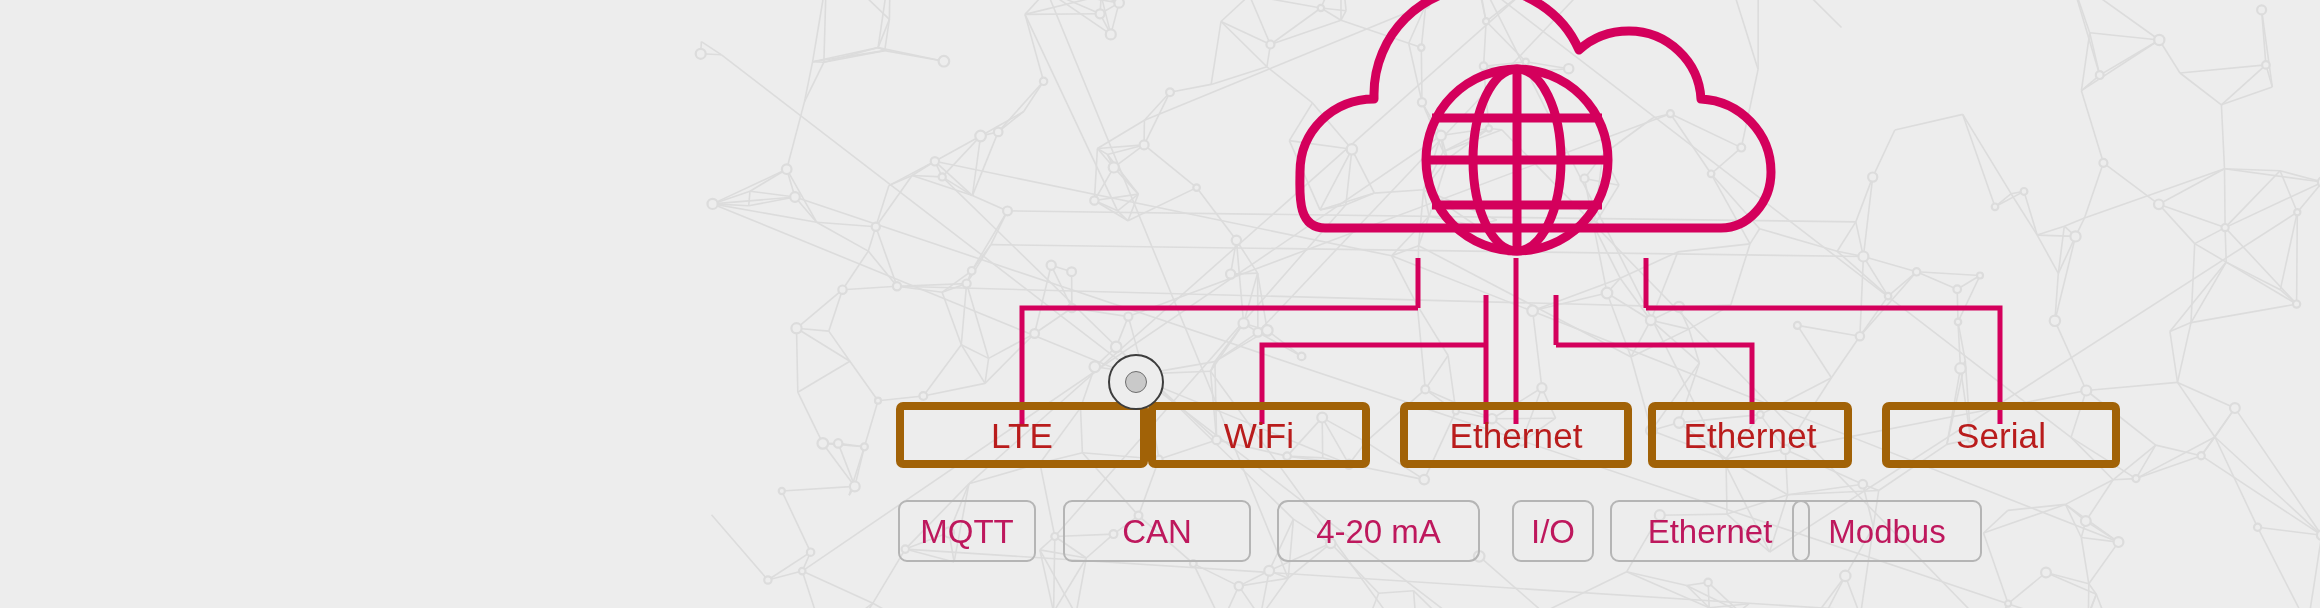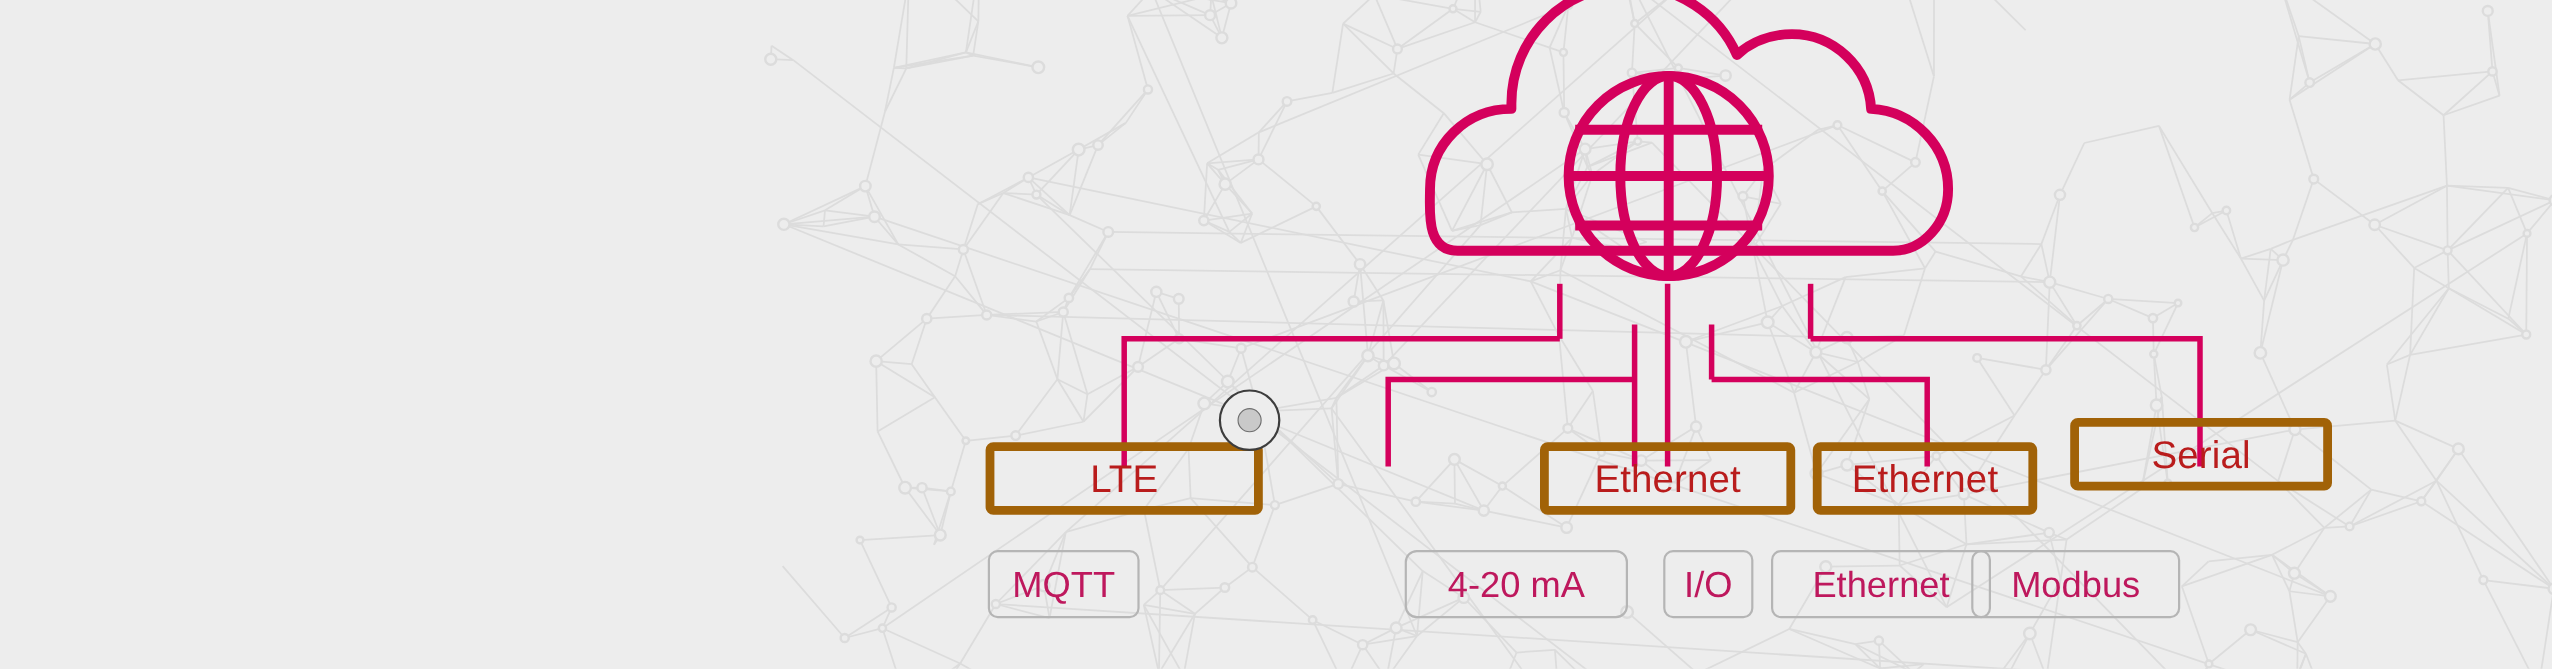--- a/index.html
+++ b/index.html
@@ -884,32 +884,38 @@
       <line x1="1517" y1="69" x2="1517" y2="251"></line>
       <line x1="1432" y1="118" x2="1602" y2="118"></line>
       <line x1="1426" y1="160" x2="1608" y2="160"></line>
       <line x1="1432" y1="205" x2="1602" y2="205"></line>
     </g>
   </svg>
 
   <div class="conn-box" style="left:896px;top:402px;width:252px;height:66px;">
     <span>LTE</span>
   </div>
+  <div class="conn-box" style="left:1148px;top:402px;width:222px;height:66px;">
+    <span>WiFi</span>
+  </div>
   <div class="conn-box" style="left:1400px;top:402px;width:232px;height:66px;">
     <span>Ethernet</span>
   </div>
   <div class="conn-box" style="left:1648px;top:402px;width:204px;height:66px;">
     <span>Ethernet</span>
   </div>
-  <div class="conn-box" style="left:1882px;top:380px;width:238px;height:66px;">
+  <div class="conn-box" style="left:1882px;top:402px;width:238px;height:66px;">
     <span>Serial</span>
   </div>
 
   <div class="proto-box" style="left:898px;top:500px;width:138px;height:62px;">
     <span>MQTT</span>
+  </div>
+  <div class="proto-box" style="left:1063px;top:500px;width:188px;height:62px;">
+    <span>CAN</span>
   </div>
   <div class="proto-box" style="left:1277px;top:500px;width:203px;height:62px;border-radius:11px;">
     <span>4-20 mA</span>
   </div>
   <div class="proto-box" style="left:1512px;top:500px;width:82px;height:62px;text-align:center;">
     <span>I/O</span>
   </div>
   <div class="proto-box" style="left:1610px;top:500px;width:200px;height:62px;">
     <span>Ethernet</span>
   </div>

